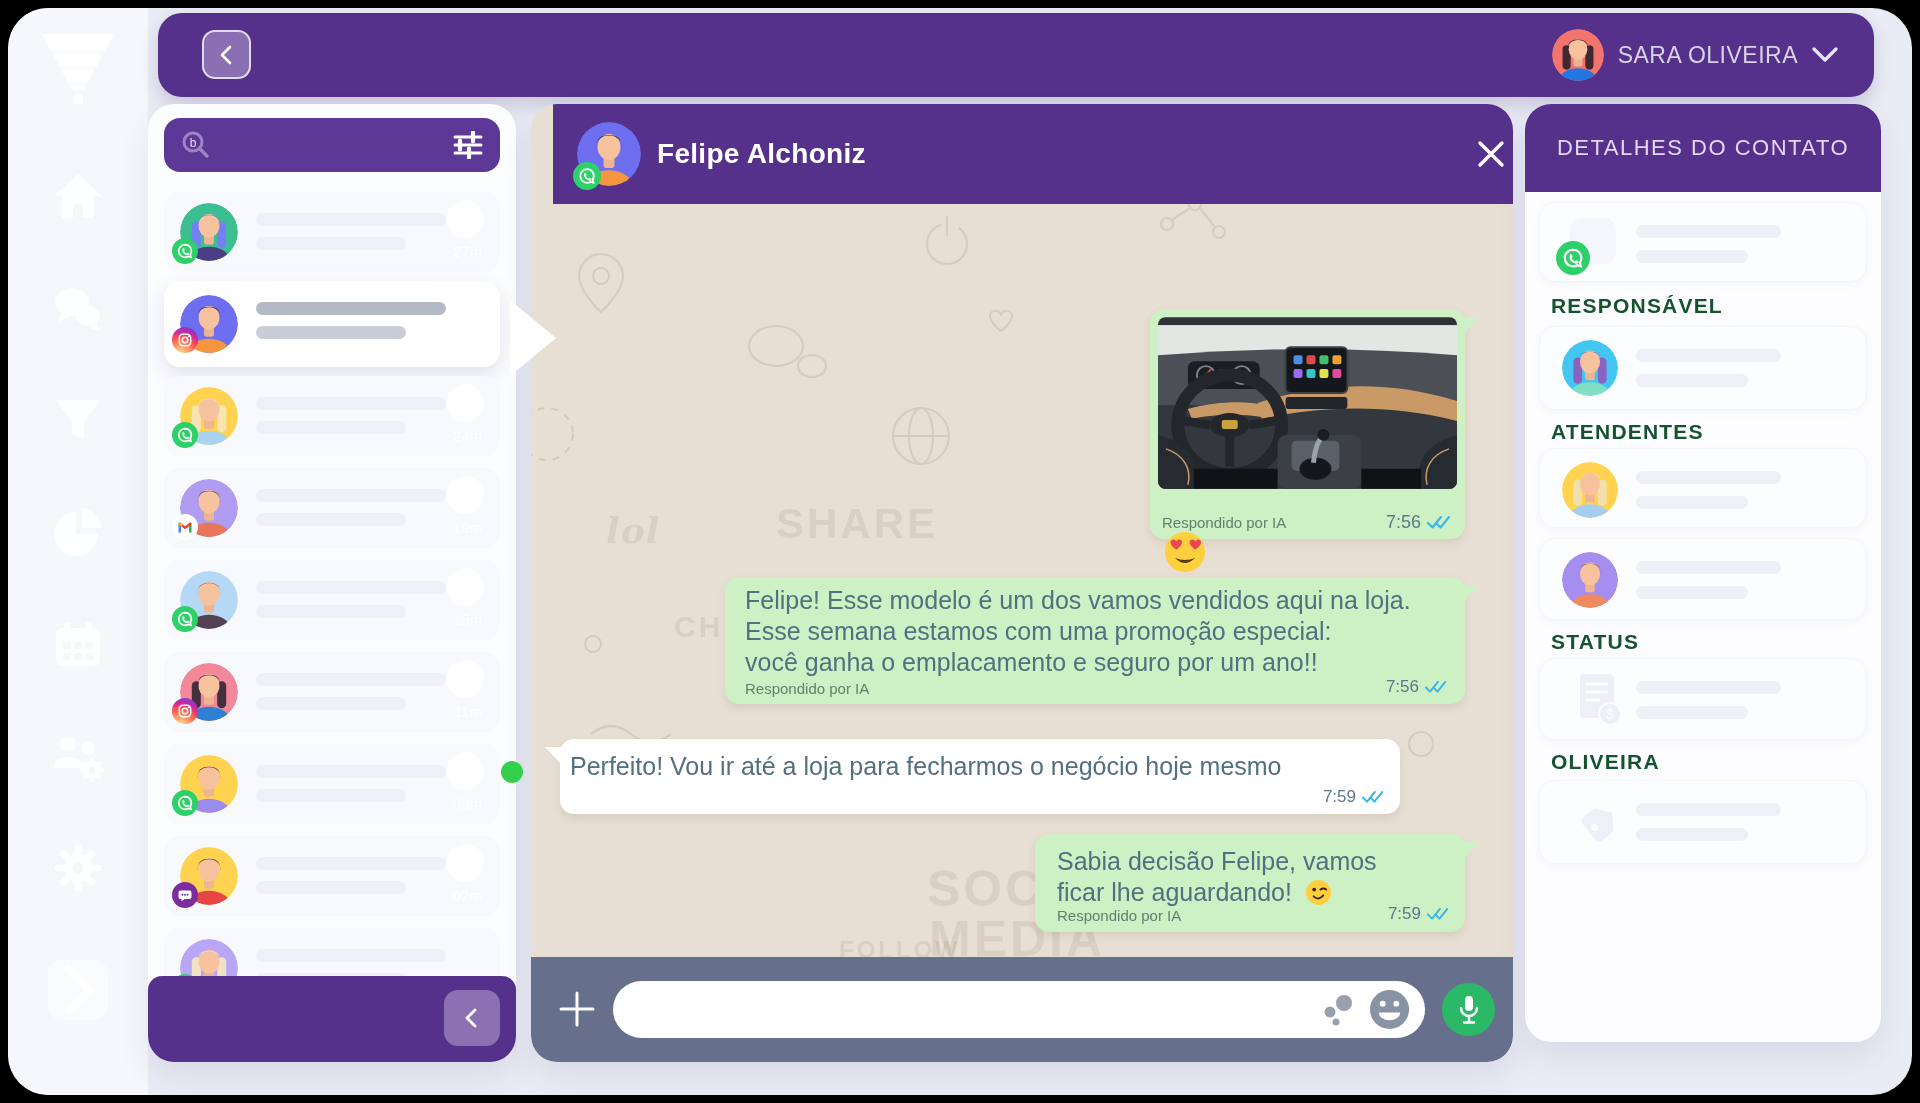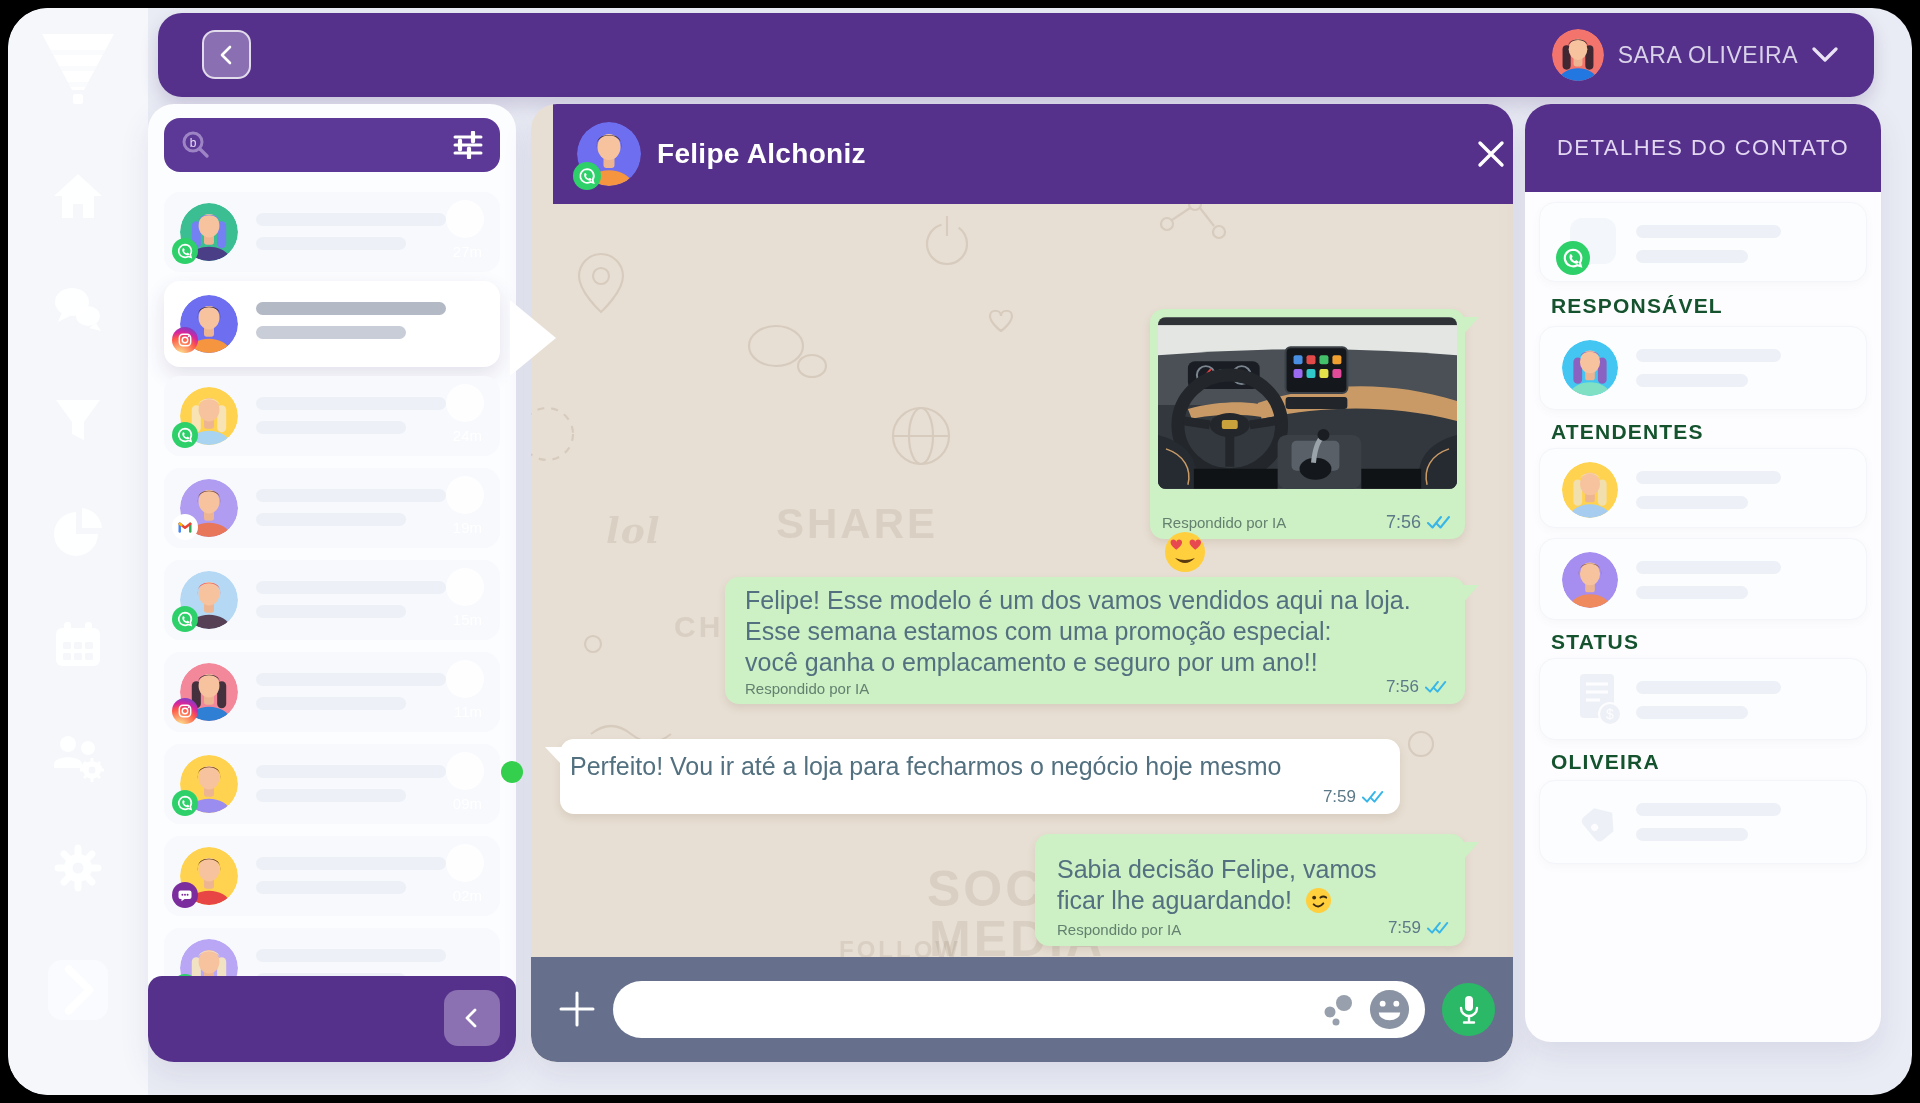--- a/index.html
+++ b/index.html
@@ -551,21 +551,21 @@
     <div class="msg m-left" style="left:29px;top:635px;width:840px;height:75px;padding:12px 10px">
       <div class="txt">Perfeito! Vou ir até a loja para fecharmos o negócio hoje mesmo</div>
       <div class="mtime" style="right:14px;bottom:7px">
         <span>7:59</span>
         <svg class="chk" width="24" height="14" viewBox="0 0 26 15">
               <use href="#icon-checks"></use>
             </svg>
       </div>
     </div>
 
-    <div class="msg m-right" style="left:504px;top:730px;width:430px;height:112px;padding:20px 22px">
+    <div class="msg m-right" style="left:504px;top:730px;width:430px;height:98px;padding:12px 22px">
       <div class="txt">Sabia decisão Felipe, vamos</div>
       <div class="txt">
         <span>ficar lhe aguardando!</span>
         <svg width="27" height="27" viewBox="0 0 28 28" style="vertical-align:-5px;margin-left:6px">
           <circle cx="14" cy="14" r="13" fill="#ffcf3e"></circle>
           <circle cx="9.5" cy="11" r="2" fill="#3a2a10"></circle>
           <path d="M16 11 q3 -2.5 6 0" fill="none" stroke="#3a2a10" stroke-width="2" stroke-linecap="round"></path>
           <path d="M9 18 q5 5 10 -1" fill="none" stroke="#3a2a10" stroke-width="2" stroke-linecap="round"></path>
         </svg>
       </div>

